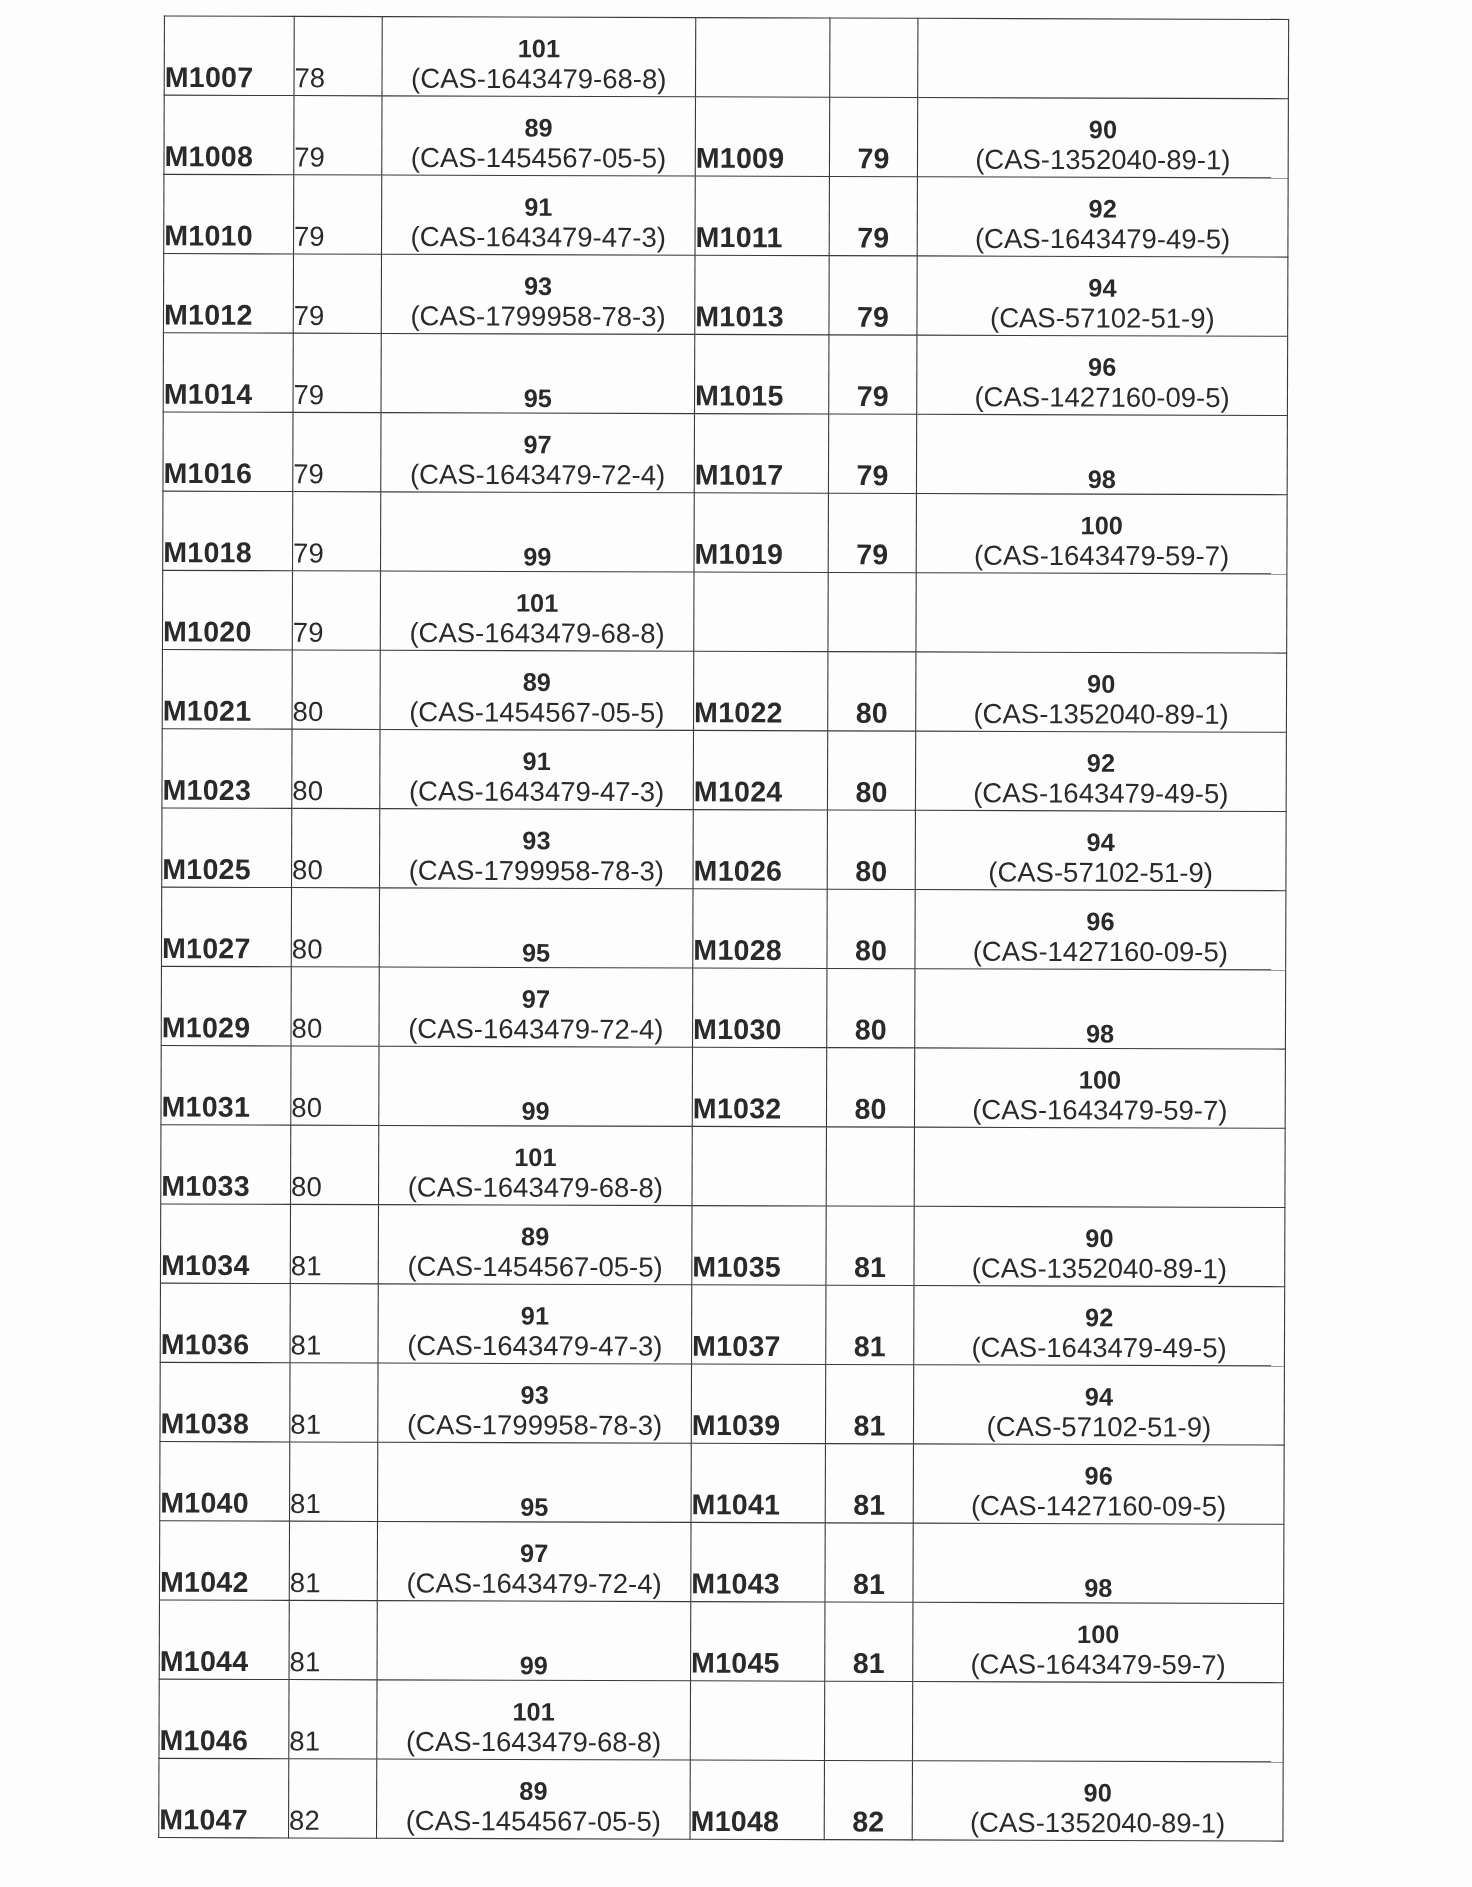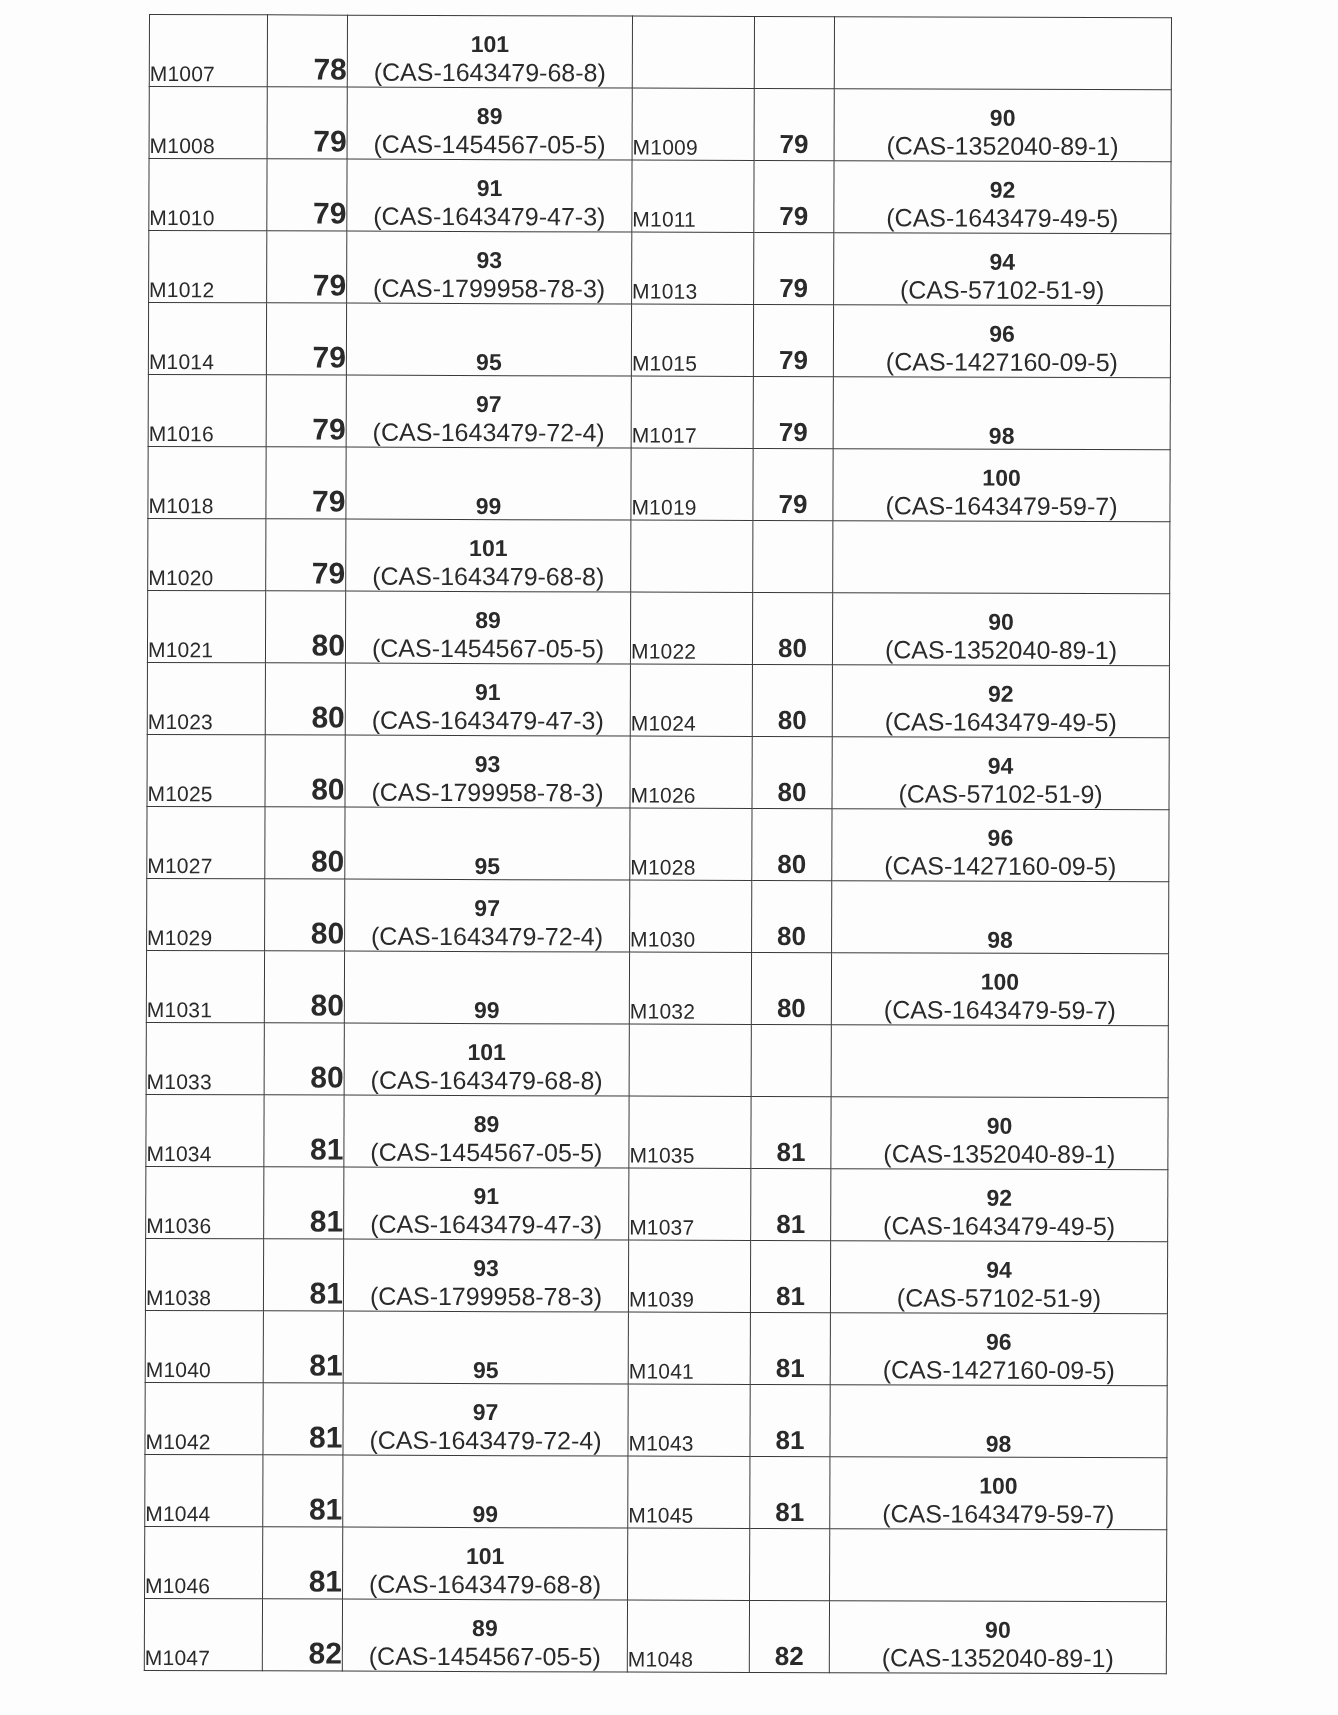--- a/index.html
+++ b/index.html
@@ -30,28 +30,29 @@
     position: relative;
   }
   .col-id   { width: 118px; }
   .col-ex   { width: 80px; }
   .col-int  { width: 285px; }
   .col-id2  { width: 122px; }
   .col-ex2  { width: 80px; }
   .col-int2 { width: 337px; }
 
   .cid {
-    font-size: 21px;
+    font-size: 26px;
     padding: 0 0 5px 6px;
     letter-spacing: 0.2px;
     white-space: nowrap;
+    font-weight: bold;
   }
   .ex {
-    font-size: 30px; font-weight: bold;
-    text-align: right;
+    font-size: 25px; font-weight: normal;
+    text-align: left;
     padding-bottom: 5px;
   }
   .ex2 {
     font-size: 26px; font-weight: bold;
     text-align: center;
     vertical-align: top;
     padding-top: 10px;
   }
   td.ex2 { vertical-align: top; }
   .int {

